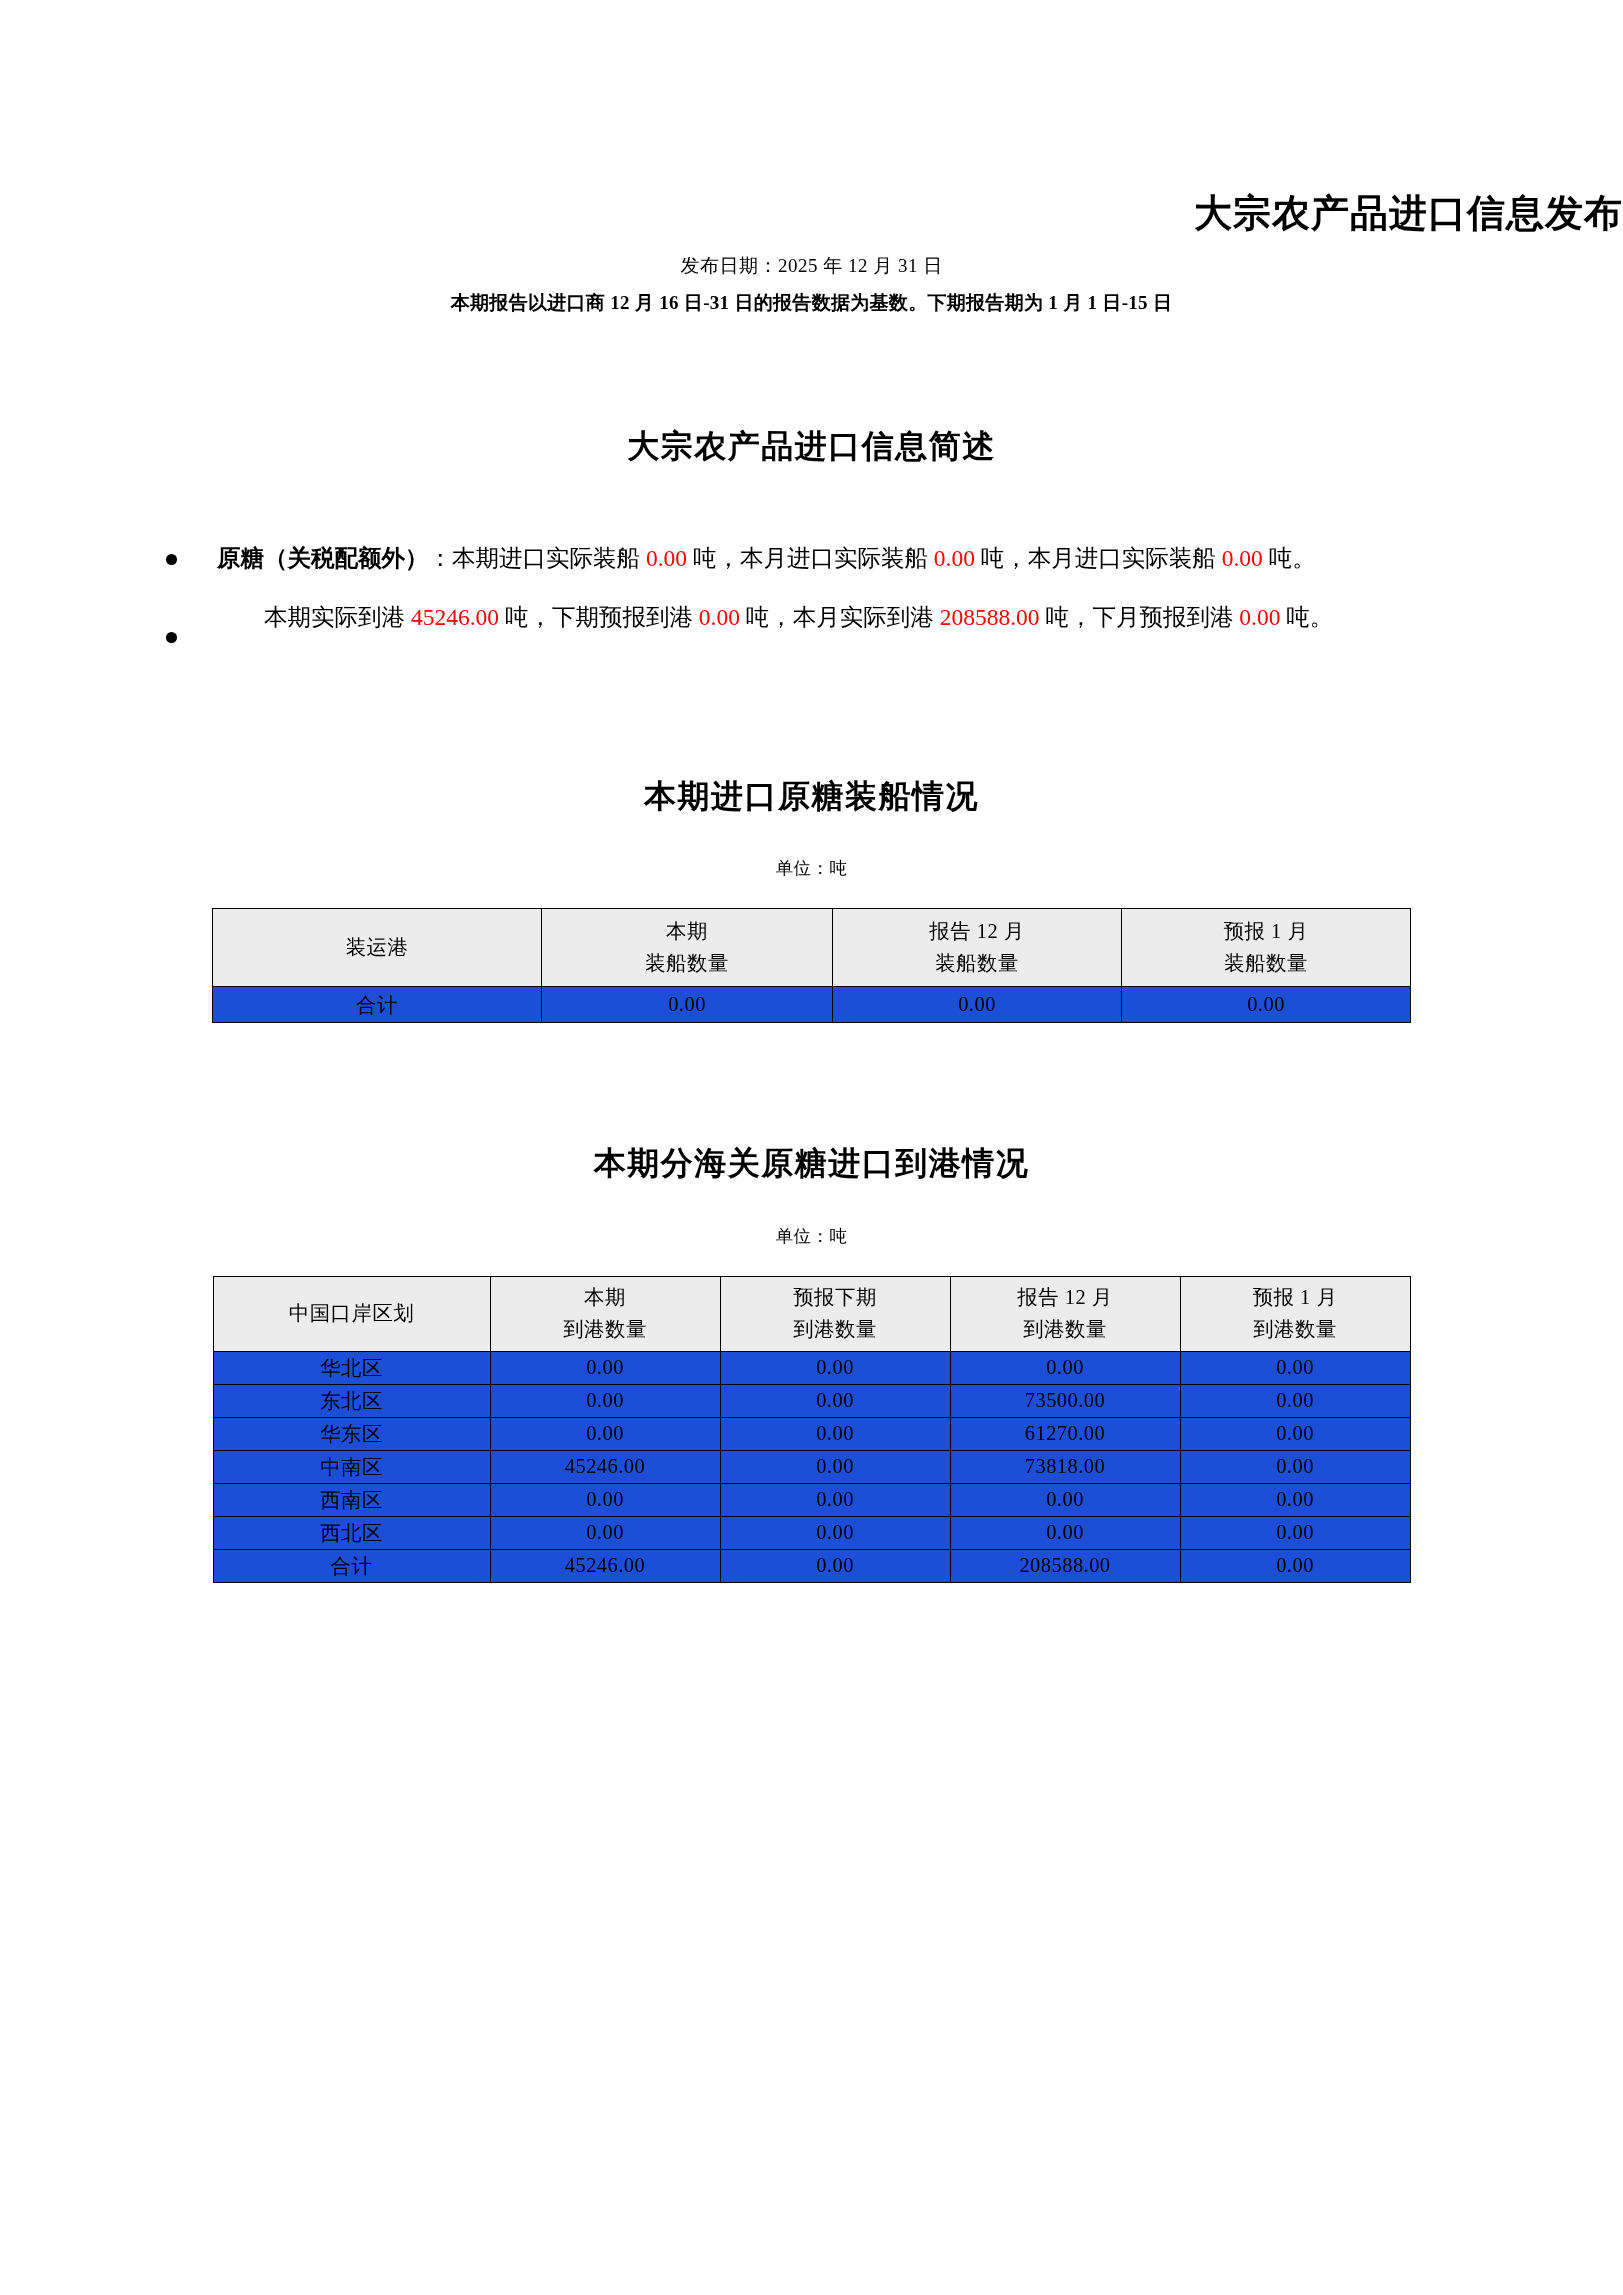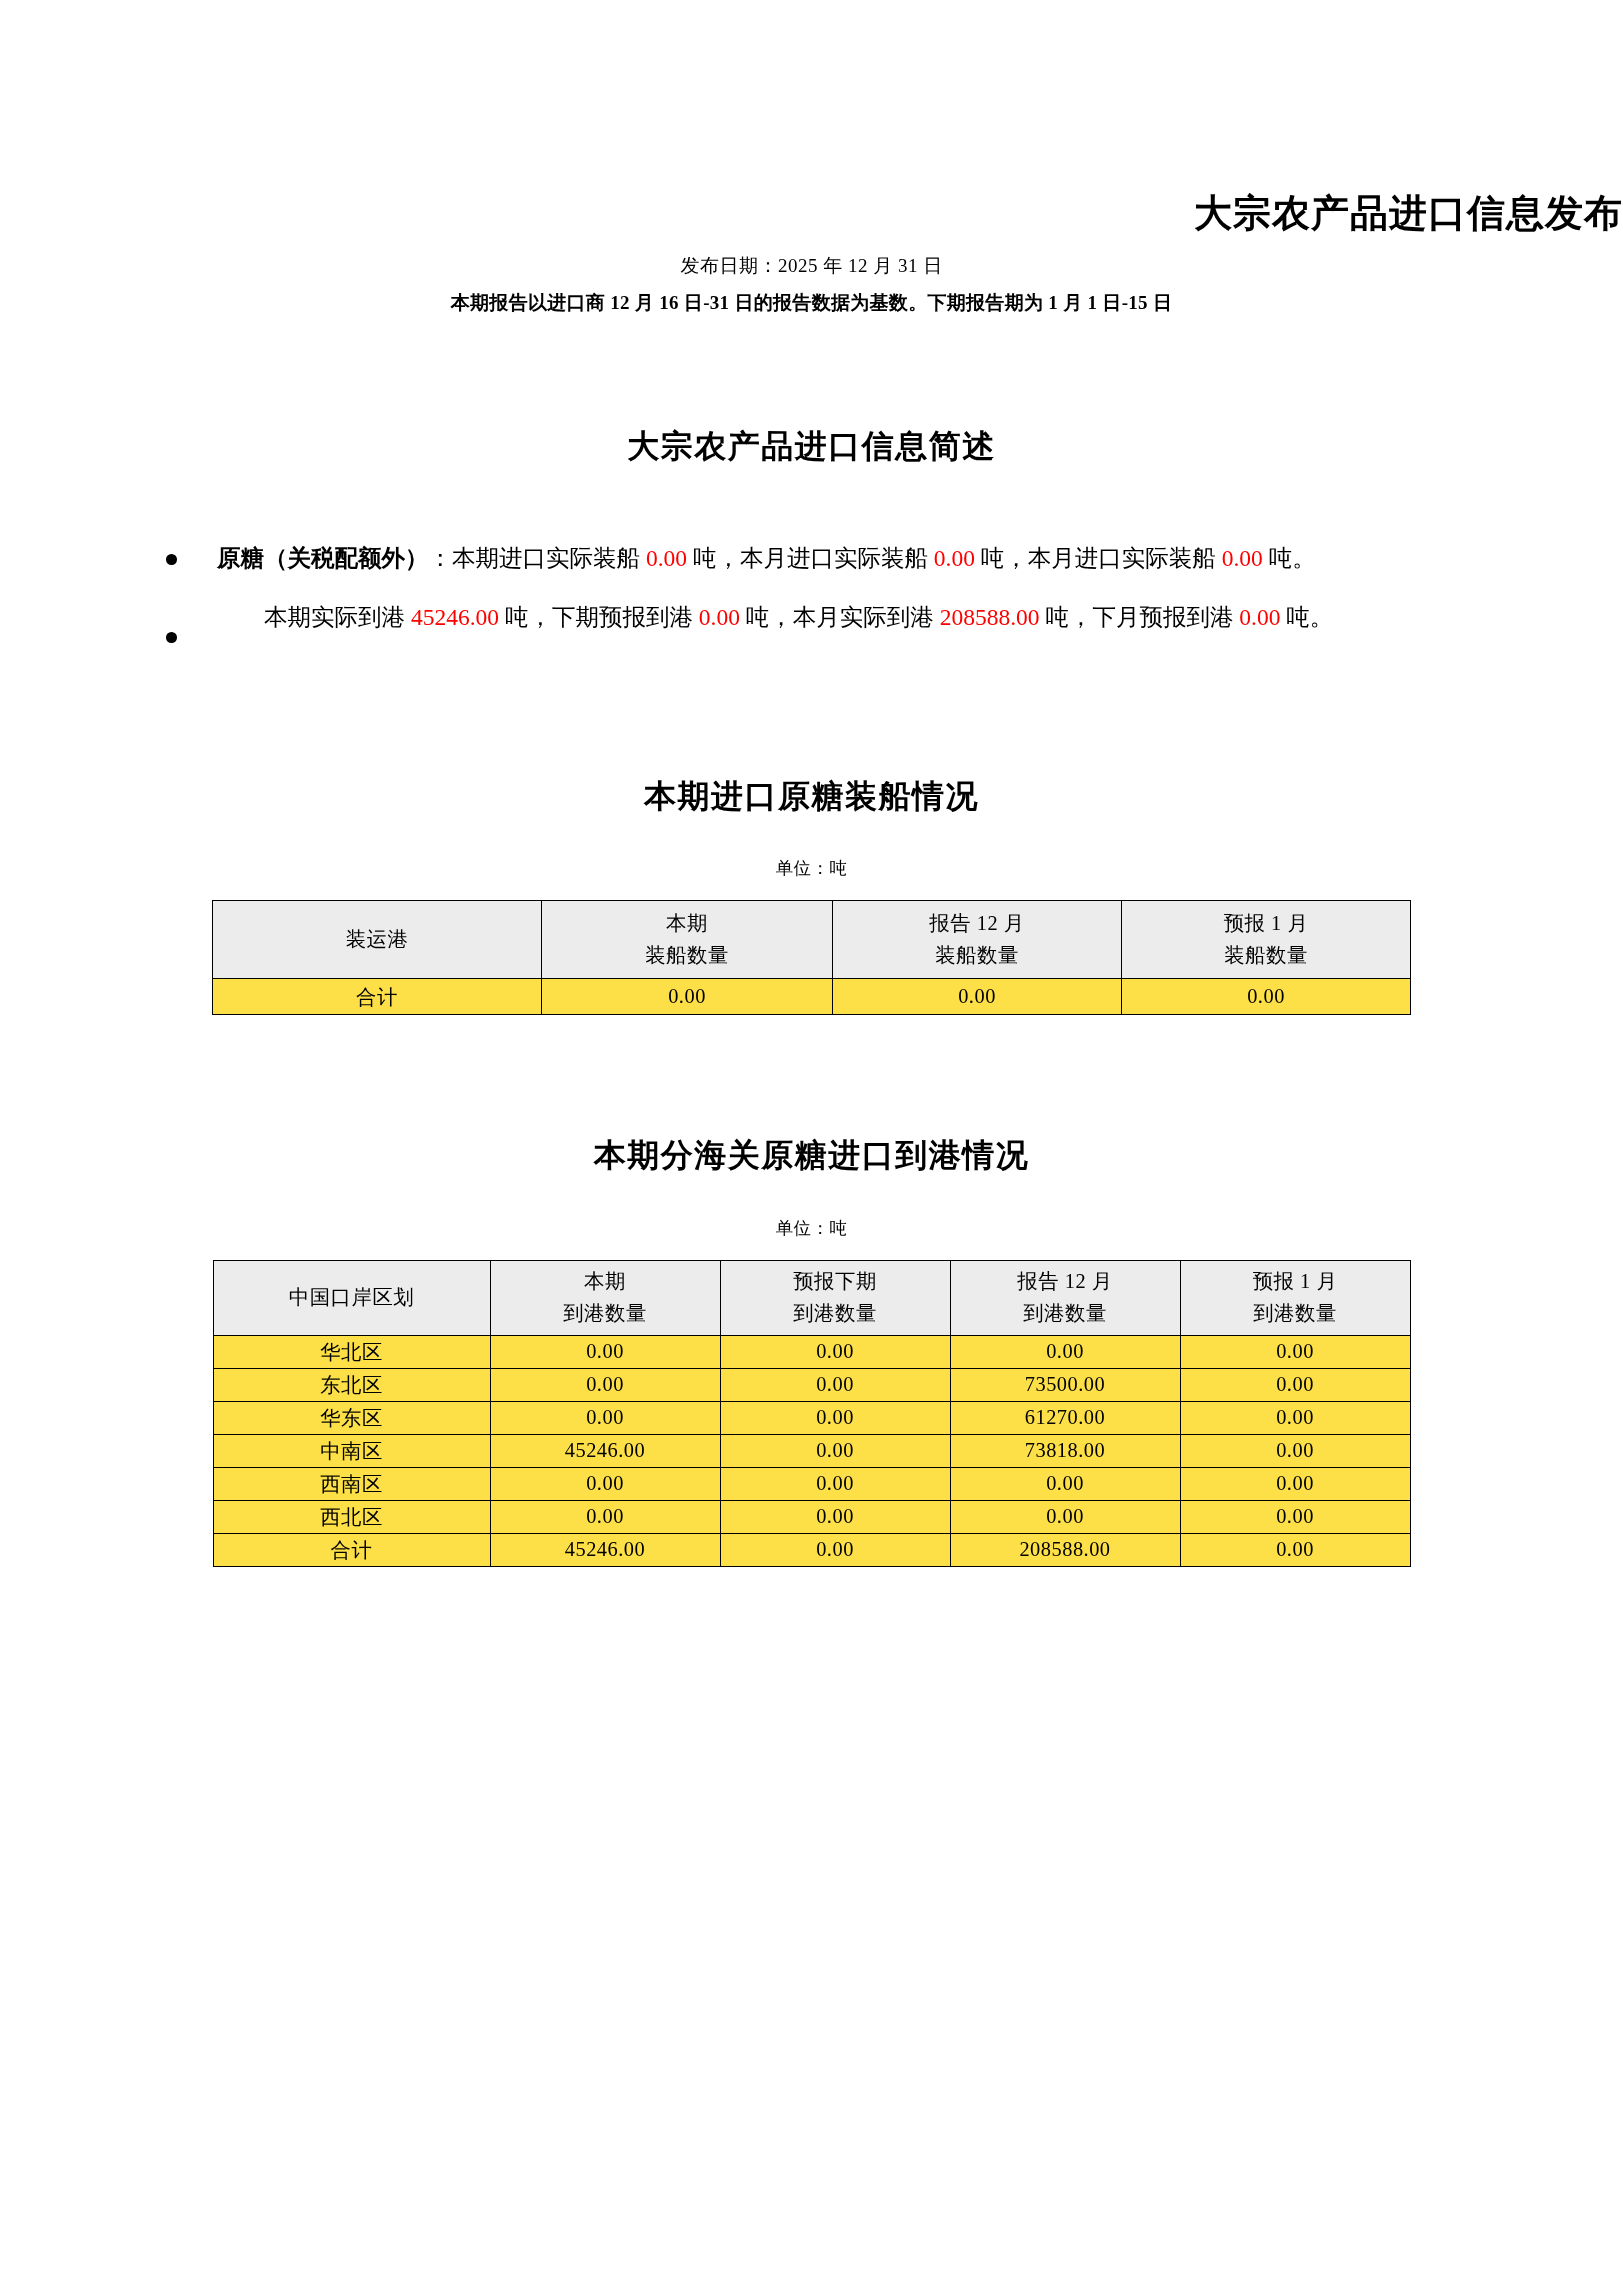--- a/index.html
+++ b/index.html
@@ -58,21 +58,21 @@
     margin: 17px;
     line-height: 1.15;
   }
   .h-summary { padding-top: 95px; }
   .h-table1  { padding-top: 123px; }
   .h-table2  { padding-top: 105px; }
 
   .unit-caption {
     text-align: center;
     font-size: 17.4px;
-    margin: 0;
+    margin: 8px;
     padding-top: 24.5px;
     letter-spacing: 0.5px;
   }
 
   
   .summary-list {
     margin: 0;
     padding: 0;
     list-style: none;
     padding-top: 56px;
@@ -112,21 +112,21 @@
   
   .tbl-wrap { padding-top: 20.4px; }
   table.data-table {
     border-collapse: collapse;
     margin: 0 auto;
     table-layout: fixed;
     background: #ececec;
   }
   table.data-table td {
     border: 1.5px solid #000000;
-    background: #fde047;
+    background: #1d4ed8;
     text-align: center;
     vertical-align: middle;
     font-size: 20.4px;
     letter-spacing: 0.5px;
     padding: 0;
   }
   table.data-table th {
     border: 1.5px solid #000000;
     background: #ececec;
     text-align: center;

